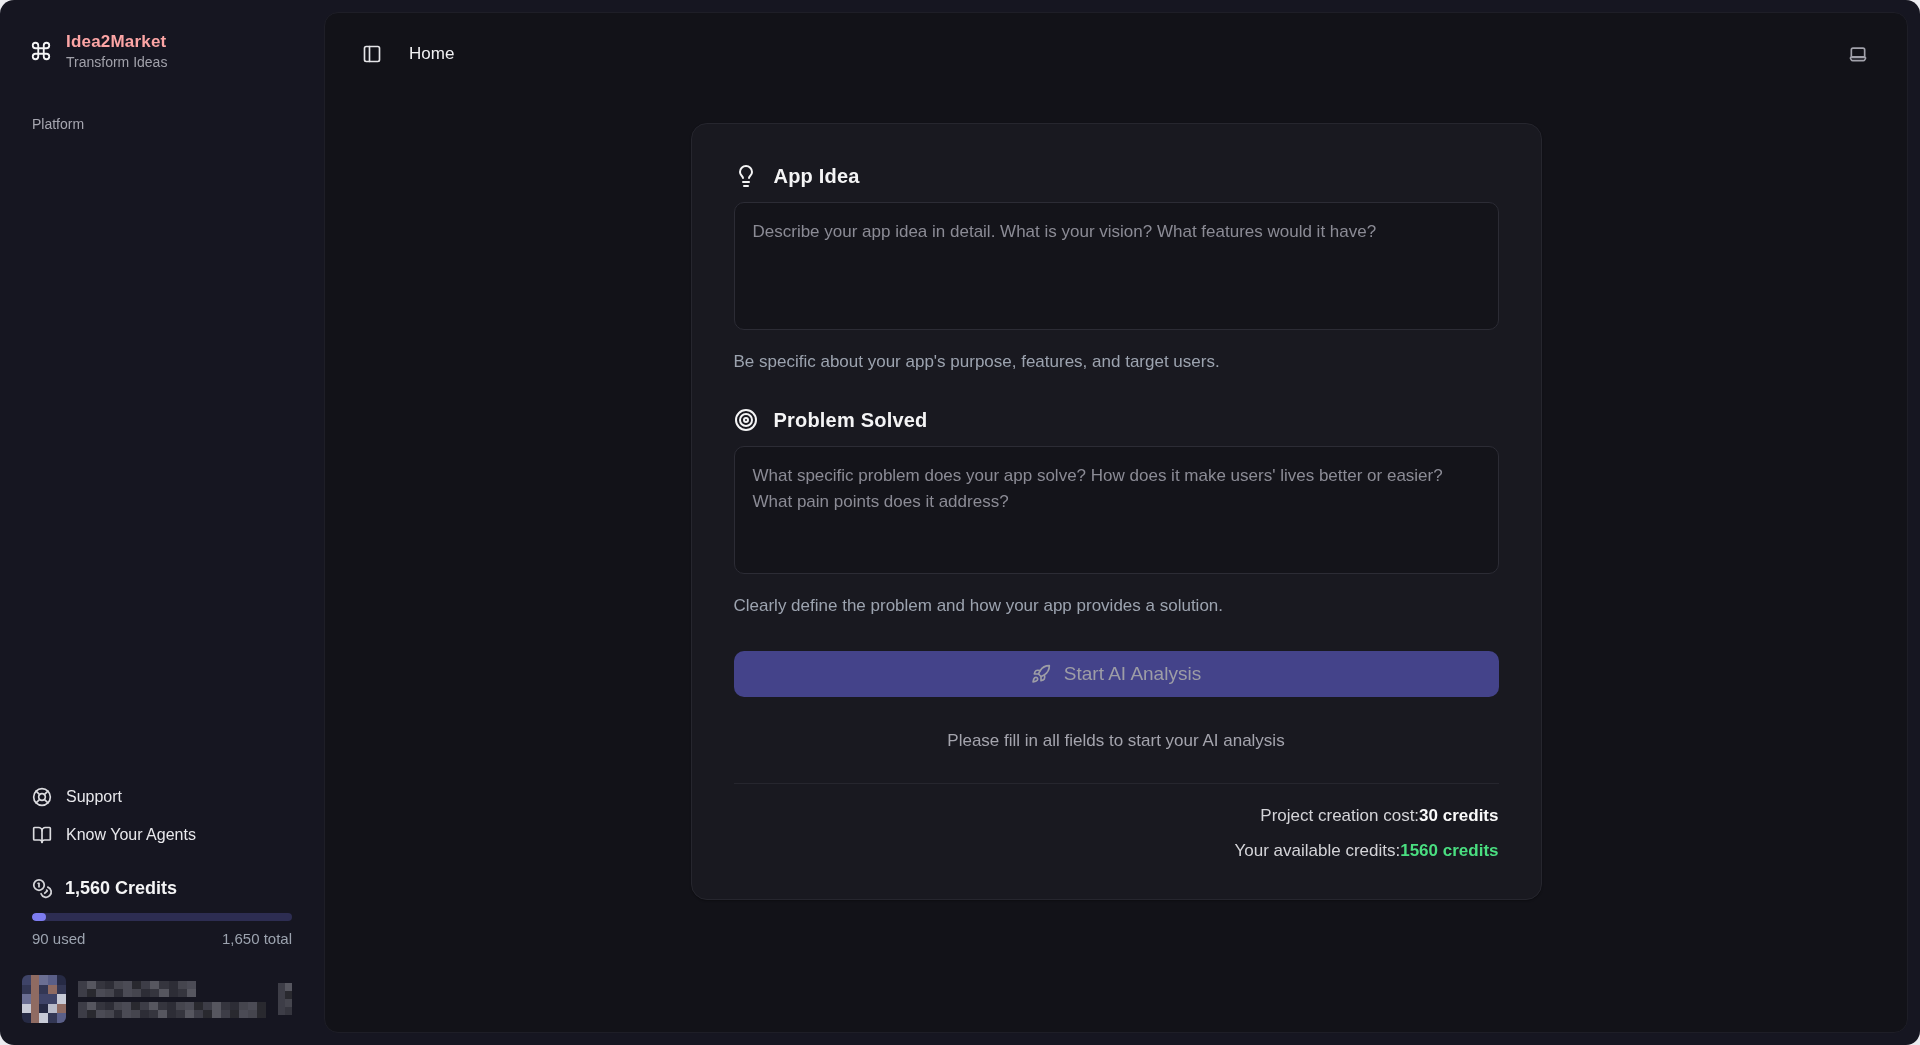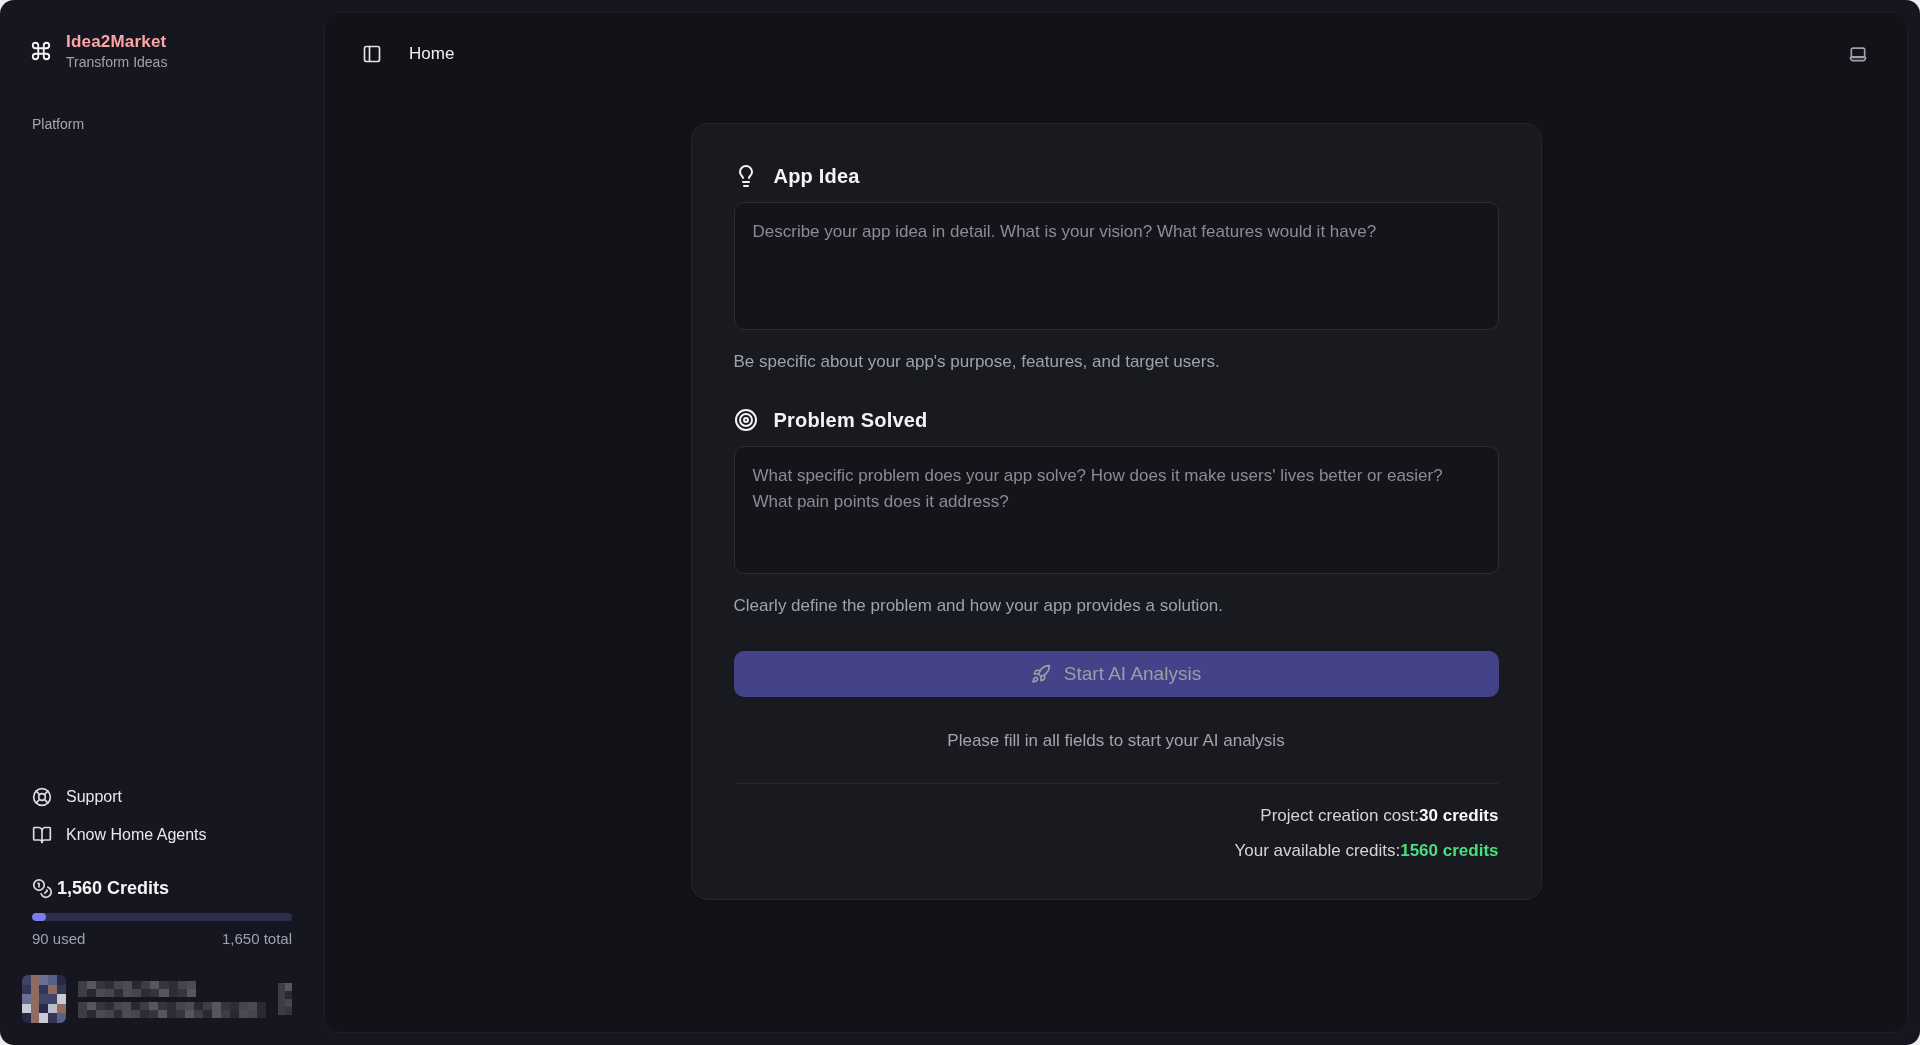--- a/index.html
+++ b/index.html
@@ -38,21 +38,21 @@
 
   .sidebar-footer { margin-top:auto; }
   .footer-item {
     display:flex; align-items:center; gap:14px;
     padding:9px 12px; border-radius:10px; cursor:pointer;
     font-size:16px; color:#e8e8ec;
   }
   .footer-item .icon { width:20px; height:20px; color:#dcdce0; flex:0 0 20px; }
 
   .credits-block { padding:24px 12px 0 12px; }
-  .credits-head { display:flex; align-items:flex-end; gap:4px; }
+  .credits-head { display:flex; align-items:flex-end; gap:12px; }
   .credits-head .icon { width:21px; height:21px; color:#d4d4d8; }
   .credits-label { font-size:18px; font-weight:600; color:#f4f4f5; }
   .progress-track {
     margin-top:14px; height:8px; border-radius:99px;
     background:#2d2d52; overflow:hidden; position:relative; cursor:default;
   }
   .progress-fill { height:100%; border-radius:99px; background:#7d7cf0; width:0; }
   .credits-meta { display:flex; justify-content:space-between; margin-top:9px; font-size:15px; color:#9ca3af; }
 
   .user-row {
@@ -172,21 +172,21 @@
         <span>Support</span>
       </div>
 
       <div class="footer-item">
         <span class="icon">
           <svg viewBox="0 0 24 24" fill="none" stroke="currentColor" stroke-width="2" stroke-linecap="round" stroke-linejoin="round">
               <path d="M12 7v14"></path>
               <path d="M3 18a1 1 0 0 1-1-1V4a1 1 0 0 1 1-1h5a4 4 0 0 1 4 4 4 4 0 0 1 4-4h5a1 1 0 0 1 1 1v13a1 1 0 0 1-1 1h-6a3 3 0 0 0-3 3 3 3 0 0 0-3-3z"></path>
             </svg>
         </span>
-        <span>Know Home Agents</span>
+        <span>Know Your Agents</span>
       </div>
 
       <div class="credits-block">
         <div class="credits-head">
           <span class="icon">
             <svg viewBox="0 0 24 24" fill="none" stroke="currentColor" stroke-width="2" stroke-linecap="round" stroke-linejoin="round">
                 <circle cx="8" cy="8" r="6"></circle>
                 <path d="M18.09 10.37A6 6 0 1 1 10.34 18"></path>
                 <path d="M7 6h1v4"></path>
                 <path d="m16.71 13.88.7.71-2.82 2.82"></path>

